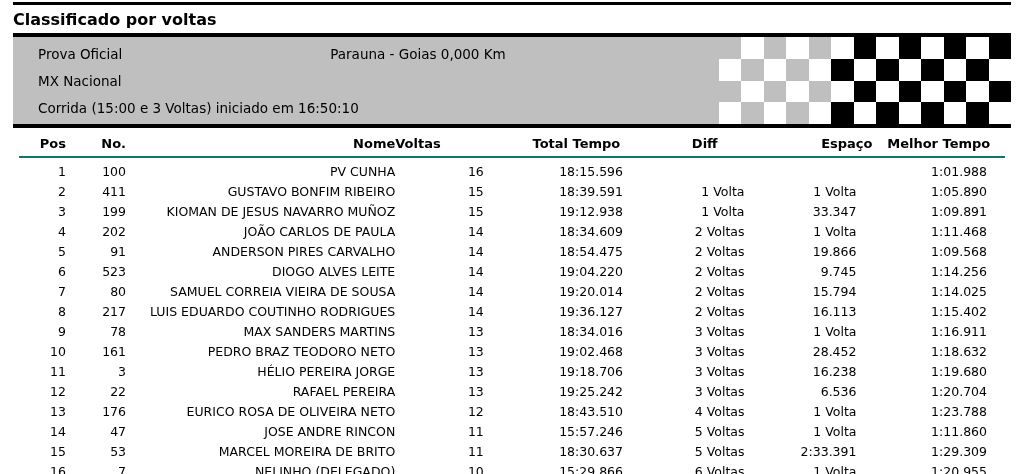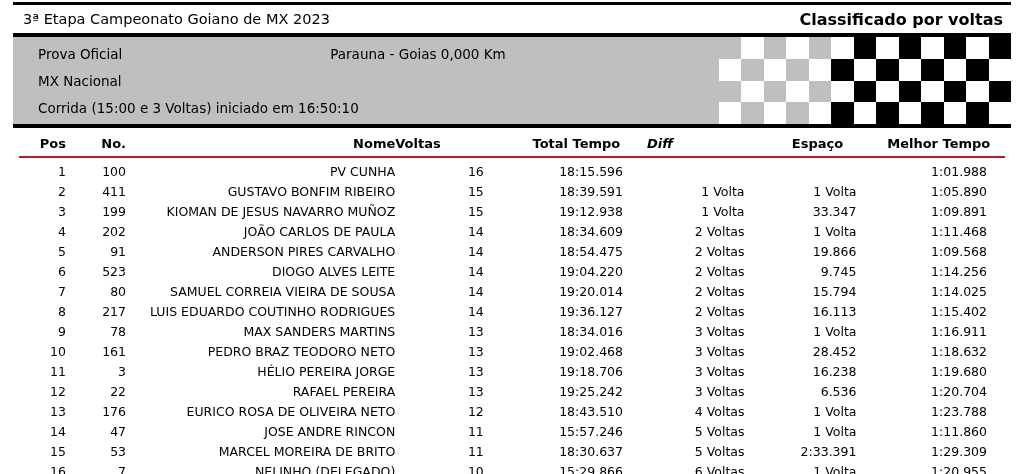--- a/index.html
+++ b/index.html
@@ -117,21 +117,21 @@
   }
   table.results {
     width: 100%;
     border-collapse: collapse;
     font-size: 12.5px;
   }
   table.results thead th {
     font-size: 13px;
     font-weight: bold;
     padding: 0 0 5px 0;
-    border-bottom: 2px solid #b91c1c;
+    border-bottom: 2px solid #0f766e;
     white-space: nowrap;
   }
   table.results tbody td {
     padding: 1px 0 1px 0;
     line-height: 18px;
     white-space: nowrap;
   }
   table.results tbody tr:first-child td { padding-top: 5px; }
 
   
@@ -140,31 +140,30 @@
   .c-name   { text-align: right; padding-left: 18px !important; }
   .c-voltas { width: 92px;  text-align: right; padding-right: 22px !important; }
   .c-total  { width: 120px; text-align: right; padding-right: 24px !important; margin-top: 13px; }
   .c-diff   { width: 100px; text-align: right; padding-right: 18px !important; }
   .c-espaco { width: 96px;  text-align: right; padding-right: 16px !important; }
   .c-melhor { width: 116px; text-align: right; padding-right: 18px !important; }
 
   thead .c-name   { padding-left: 18px !important; }
   thead .c-voltas { text-align: left; padding-right: 0 !important; }
   thead .c-total  { text-align: center; padding-right: 0 !important; }
-  thead .c-diff   { text-align: left; padding-right: 0 !important; font-style: italic; }
-  thead .c-espaco { text-align: center; padding-right: 0 !important; margin-top: 48px; }
+  thead .c-diff   { text-align: center; padding-right: 0 !important; }
+  thead .c-espaco { padding-right: 0 !important; margin-top: 48px; }
   thead .c-melhor { text-align: center; padding-right: 0 !important; }
 </style>
 </head>
 <body>
 
 <div class="top-rule"></div>
 
 <div class="title-row">
-  <div class="doc-title">3ª Etapa Campeonato Goiano de MX 2023</div>
   <div class="doc-subtitle">Classificado por voltas</div>
 </div>
 
 <div class="band">
   <div class="band-inner">
     <div class="flag">
         <i style="background: rgb(191, 191, 191);"></i>
         <i style="background: rgb(191, 191, 191);"></i>
         <i style="background: rgb(191, 191, 191);"></i>
         <i style="background: rgb(191, 191, 191);"></i>

